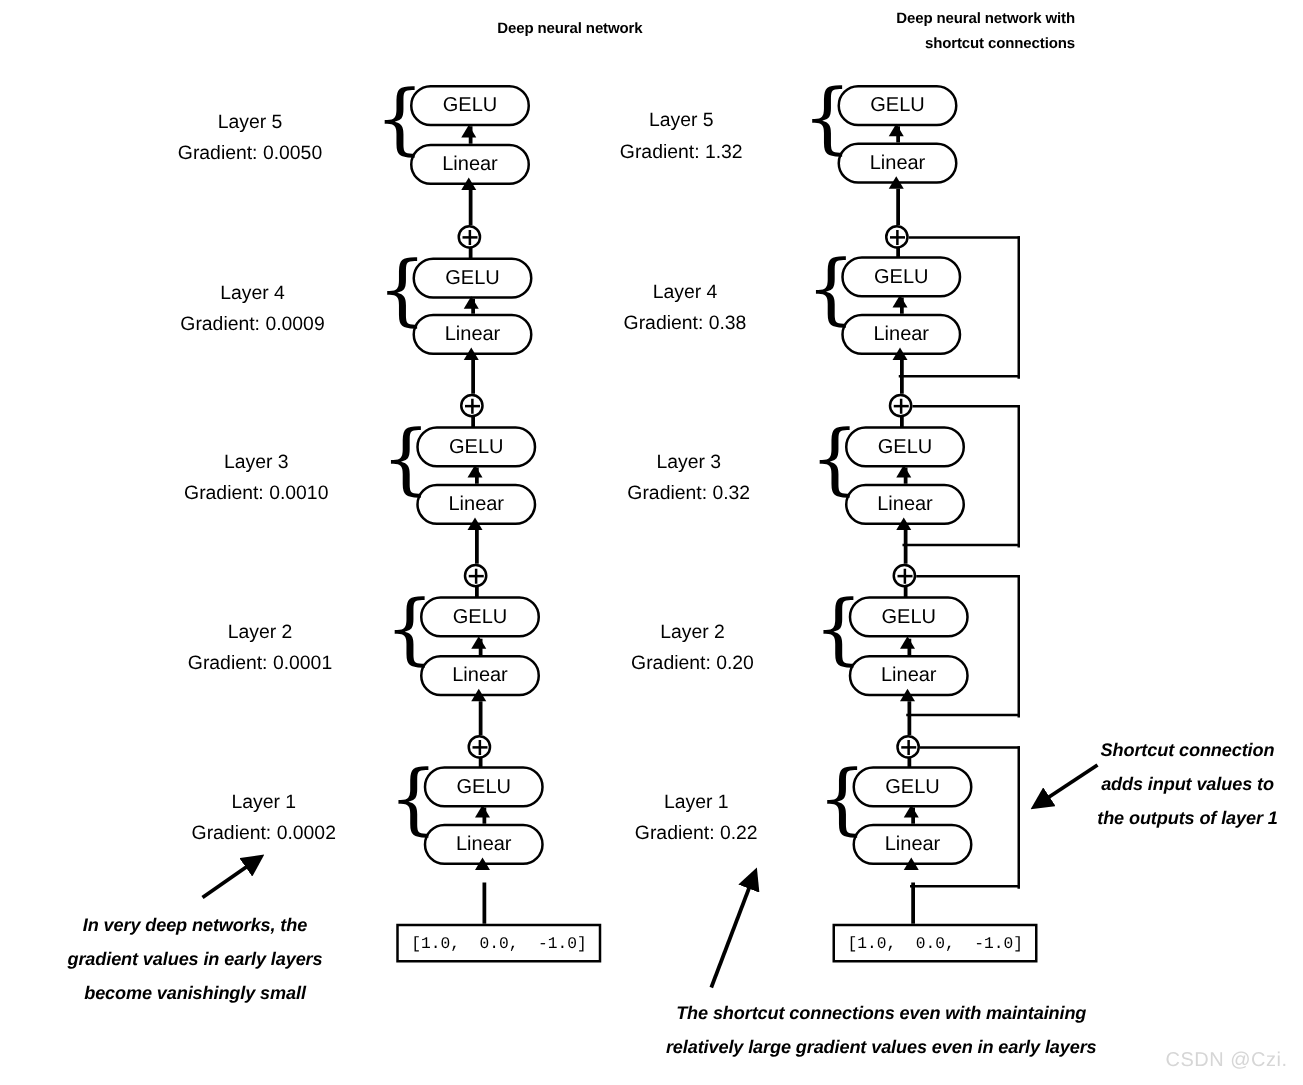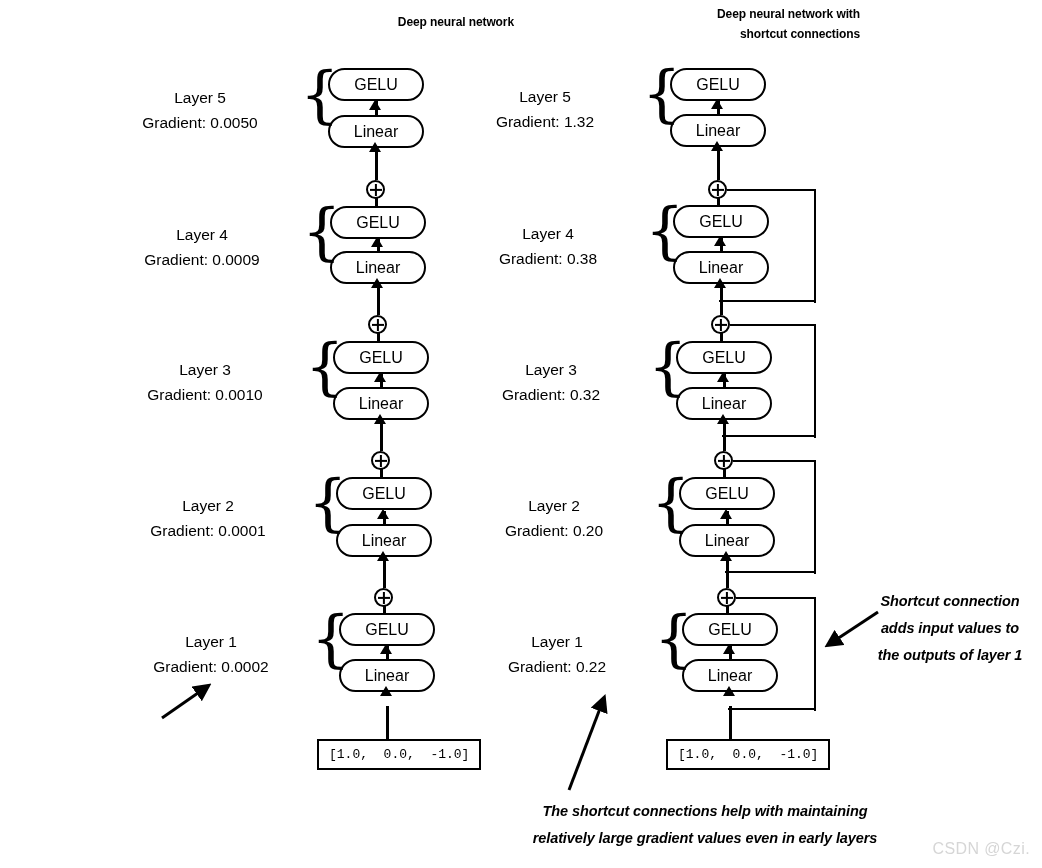--- a/index.html
+++ b/index.html
@@ -382,27 +382,32 @@
 
   <svg class="ann" style="left:820px; top:608px;" width="62" height="44" viewBox="0 0 62 44">
     <defs>
       <marker id="ah3" markerWidth="6" markerHeight="6" refX="4.6" refY="3" orient="auto">
         <path d="M0,0 L6,3 L0,6 z" fill="#000"></path>
       </marker>
     </defs>
     <line x1="58" y1="4" x2="8" y2="37" stroke="#000" stroke-width="3" marker-end="url(#ah3)"></line>
   </svg>
 
+  <div class="caption" style="left:18px; top:728px; width:276px;">
+    <span class="cl">In very deep networks, the</span>
+    <span class="cl">gradient values in early layers</span>
+    <span class="cl">become vanishingly small</span>
+  </div>
 
   <div class="caption" style="left:860px; top:588px; width:180px;">
     <span class="cl">Shortcut connection</span>
     <span class="cl">adds input values to</span>
     <span class="cl">the outputs of layer 1</span>
   </div>
 
   <div class="caption" style="left:455px; top:798px; width:500px;">
-    <span class="cl">The shortcut connections help with maintaining</span>
+    <span class="cl">The shortcut connections even with maintaining</span>
     <span class="cl">relatively large gradient values even in early layers</span>
   </div>
 
   <div id="watermark">CSDN @Czi.</div>
 
 </div>
 
 </body></html>

